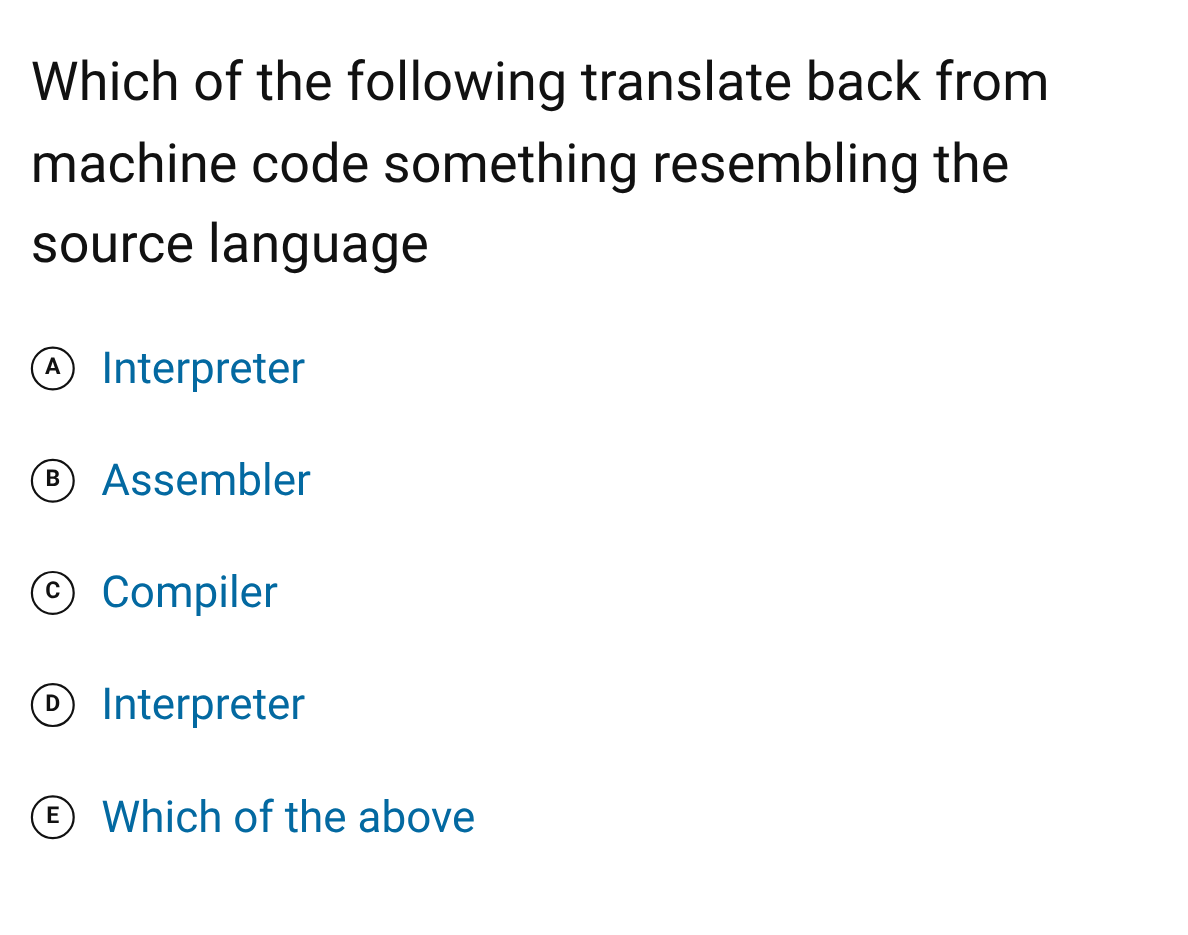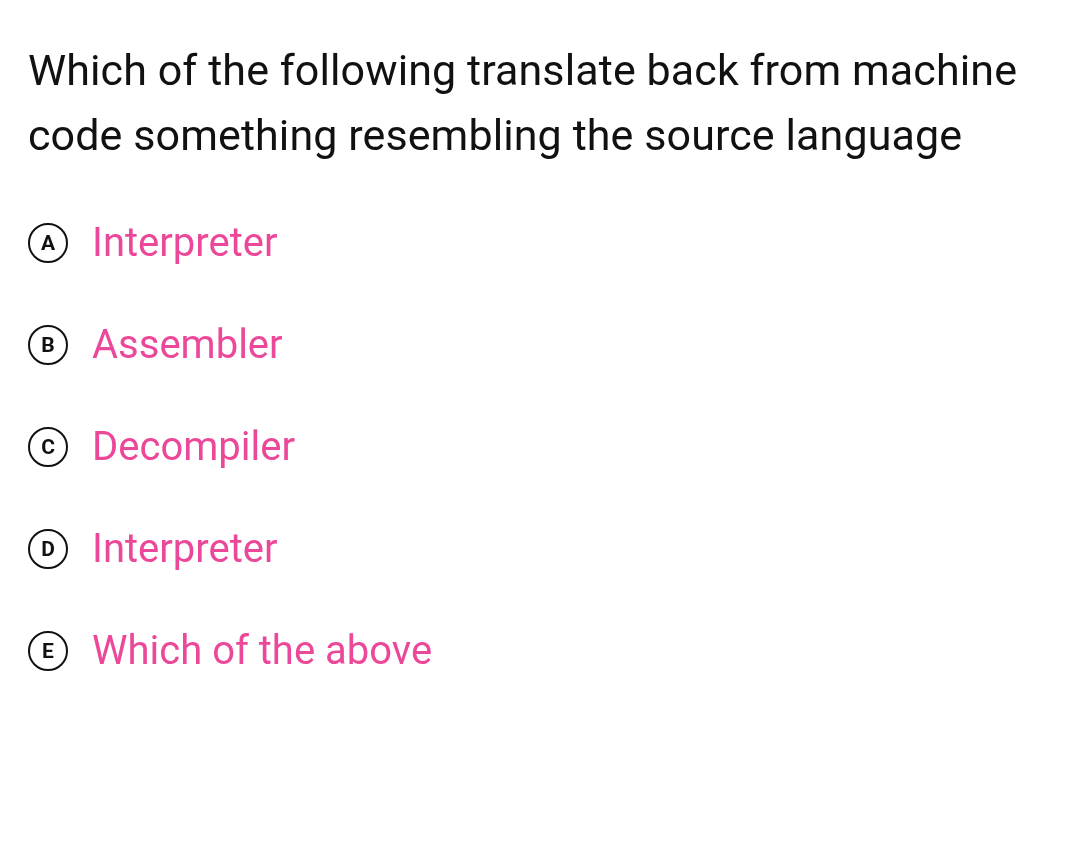--- a/index.html
+++ b/index.html
@@ -9,21 +9,21 @@
     height: 850px;
     background: #ffffff;
     font-family: -apple-system, BlinkMacSystemFont, "Segoe UI", Roboto, Helvetica, Arial, sans-serif;
     color: #1a1a1a;
   }
   .container {
     padding: 38px 28px 28px 28px;
     box-sizing: border-box;
   }
   .question {
-    font-size: 43px;
+    font-size: 49px;
     line-height: 1.5;
     font-weight: 400;
     color: #111;
     margin-bottom: 56px;
     letter-spacing: 0.1px;
   }
   .options {
     display: flex;
     flex-direction: column;
     gap: 62px;
@@ -45,21 +45,21 @@
     justify-content: center;
     font-size: 21px;
     font-weight: 700;
     color: #111;
     box-sizing: border-box;
     line-height: 1;
   }
   .option-text {
     font-size: 40px;
     font-weight: 400;
-    color: #ec4899;
+    color: #0369a1;
     line-height: 1;
   }
 </style>
 </head>
 <body>
 
 <div class="container">
   <div class="question">Which of the following translate back from machine code something resembling the source language</div>
   <div class="options">
 
@@ -68,21 +68,21 @@
       <div class="option-text">Interpreter</div>
     </div>
 
     <div class="option">
       <div class="letter-circle">B</div>
       <div class="option-text">Assembler</div>
     </div>
 
     <div class="option">
       <div class="letter-circle">C</div>
-      <div class="option-text">Decompiler</div>
+      <div class="option-text">Compiler</div>
     </div>
 
     <div class="option">
       <div class="letter-circle">D</div>
       <div class="option-text">Interpreter</div>
     </div>
 
     <div class="option">
       <div class="letter-circle">E</div>
       <div class="option-text">Which of the above</div>

